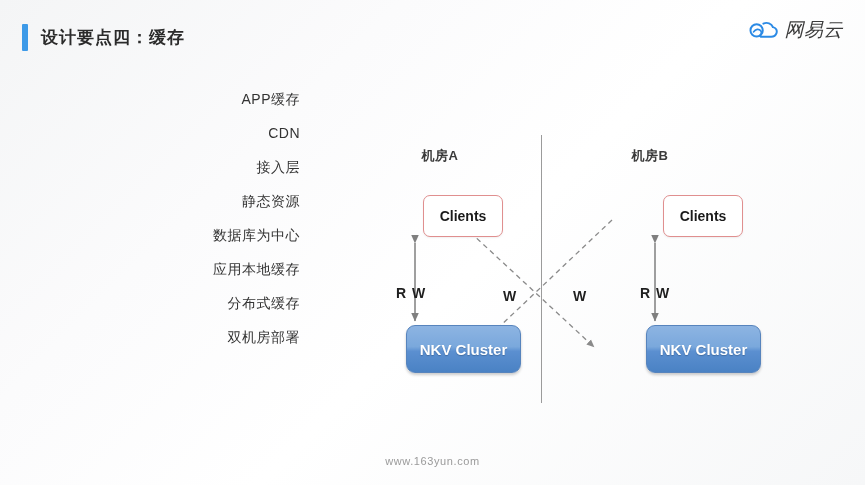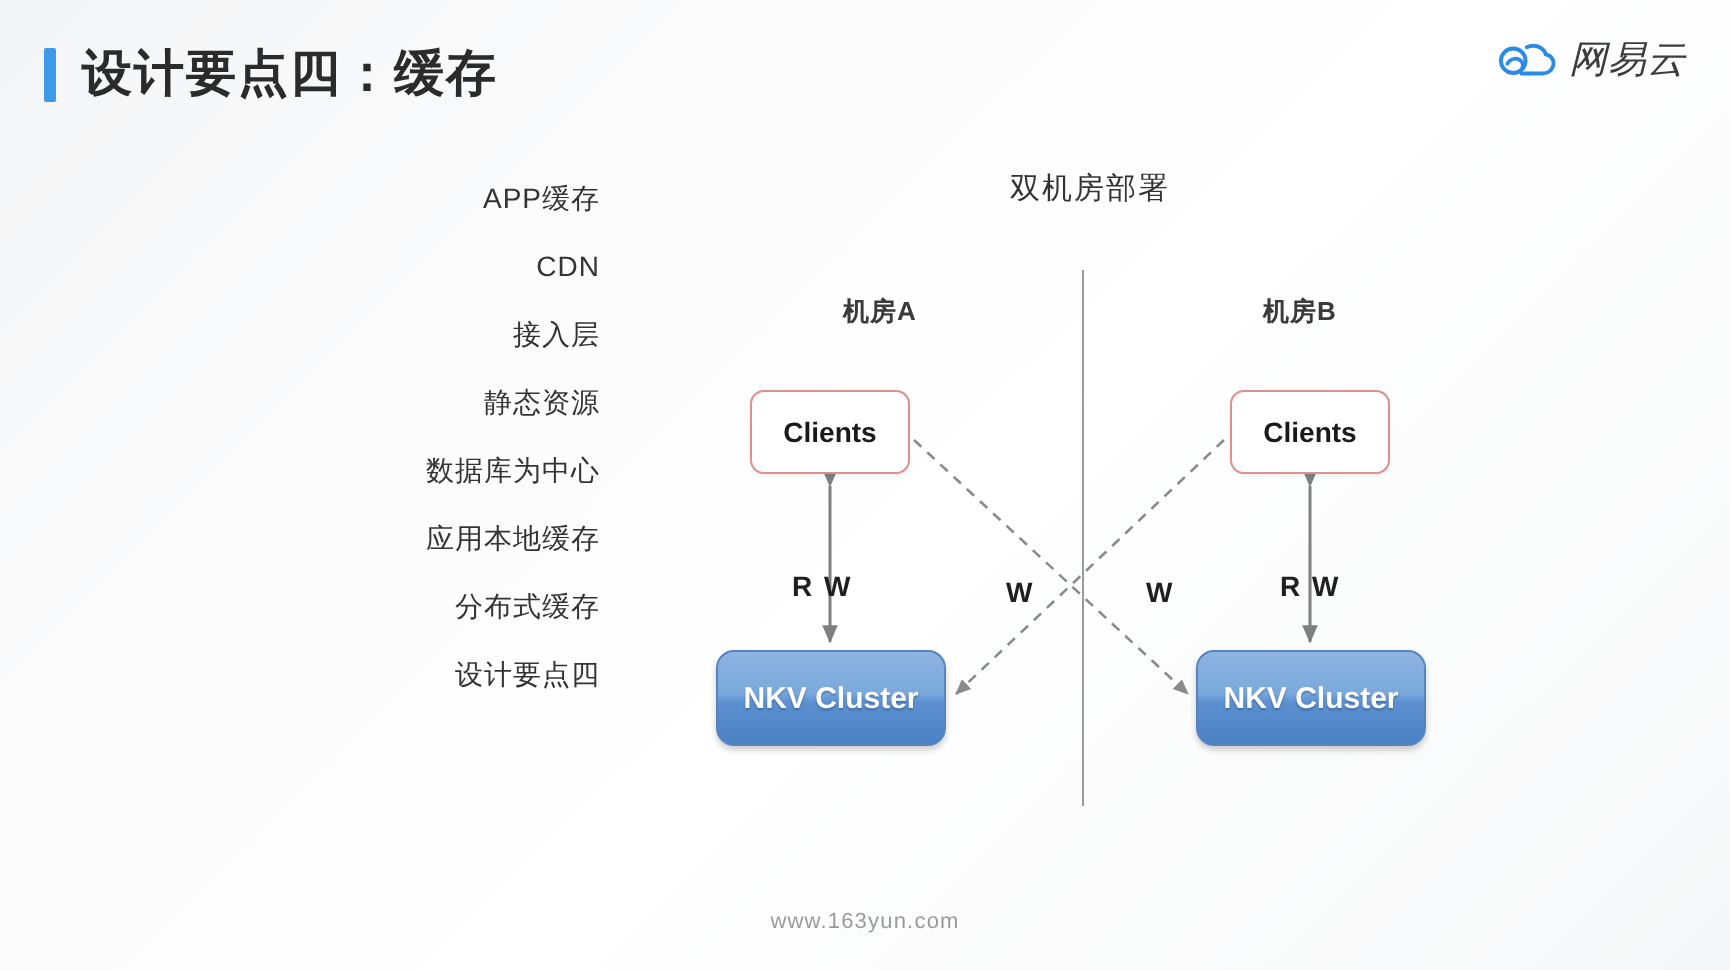--- a/index.html
+++ b/index.html
@@ -37,21 +37,21 @@
     align-items: center;
   }
   .title-bar {
     width: 6px;
     height: 27px;
     background: #3d9ae8;
     margin-right: 13px;
     border-radius: 1px;
   }
   .title-text {
-    font-size: 25px;
+    font-size: 17px;
     font-weight: bold;
     color: #2b2b2b;
     letter-spacing: 1px;
     line-height: 1;
     white-space: nowrap;
   }
 
   
   .logo {
     position: absolute;
@@ -133,20 +133,21 @@
     background: #9b9b9b;
   }
 
   .box {
     position: absolute;
     box-sizing: border-box;
     display: flex;
     align-items: center;
     justify-content: center;
     white-space: nowrap;
+    margin-left: 48px;
   }
 
   .clients-box {
     width: 80px;
     height: 42px;
     border: 1.4px solid #e08f8f;
     border-radius: 7px;
     background: #ffffff;
     font-size: 14px;
     font-weight: bold;
@@ -235,26 +236,25 @@
   </div>
 
   <div class="left-list">
     <div class="list-item">APP缓存</div>
     <div class="list-item">CDN</div>
     <div class="list-item">接入层</div>
     <div class="list-item">静态资源</div>
     <div class="list-item">数据库为中心</div>
     <div class="list-item">应用本地缓存</div>
     <div class="list-item">分布式缓存</div>
-    <div class="list-item">设计要点四</div>
+    <div class="list-item">双机房部署</div>
   </div>
 
   <div class="diagram">
 
-    <div class="diagram-title">双机房部署</div>
 
     <div class="dc-label left">机房A</div>
     <div class="dc-label right">机房B</div>
 
     <div class="divider"></div>
 
     <svg class="svg-layer" viewBox="0 0 410 330">
       <defs>
         <marker id="arrHead" markerWidth="7" markerHeight="7" refX="5.6" refY="3" orient="auto">
           <path d="M0,0.4 L6,3 L0,5.6 z" fill="#7f7f7f"></path>

